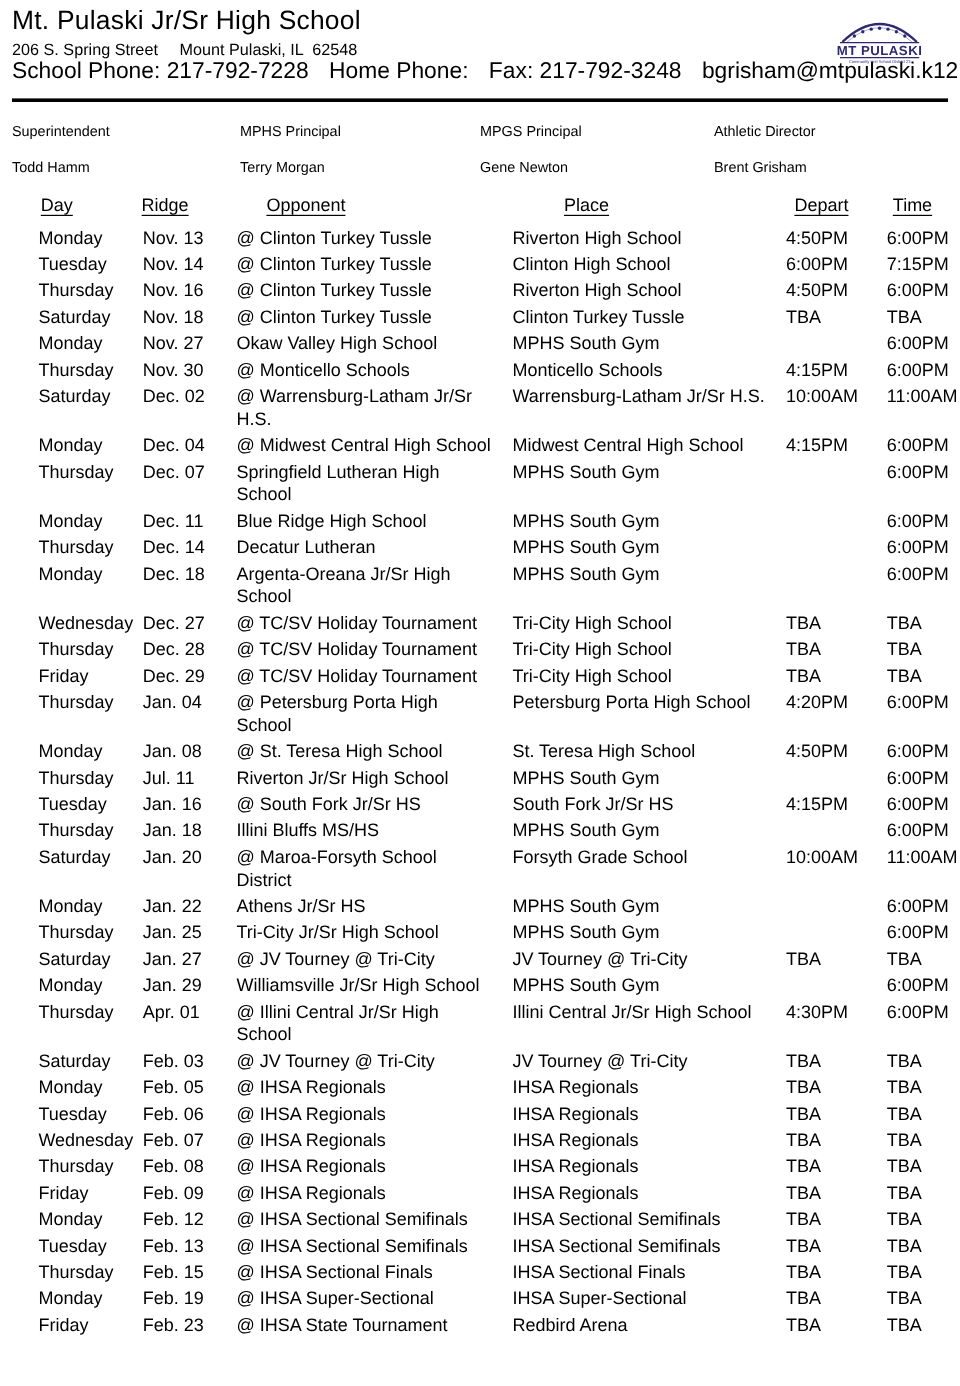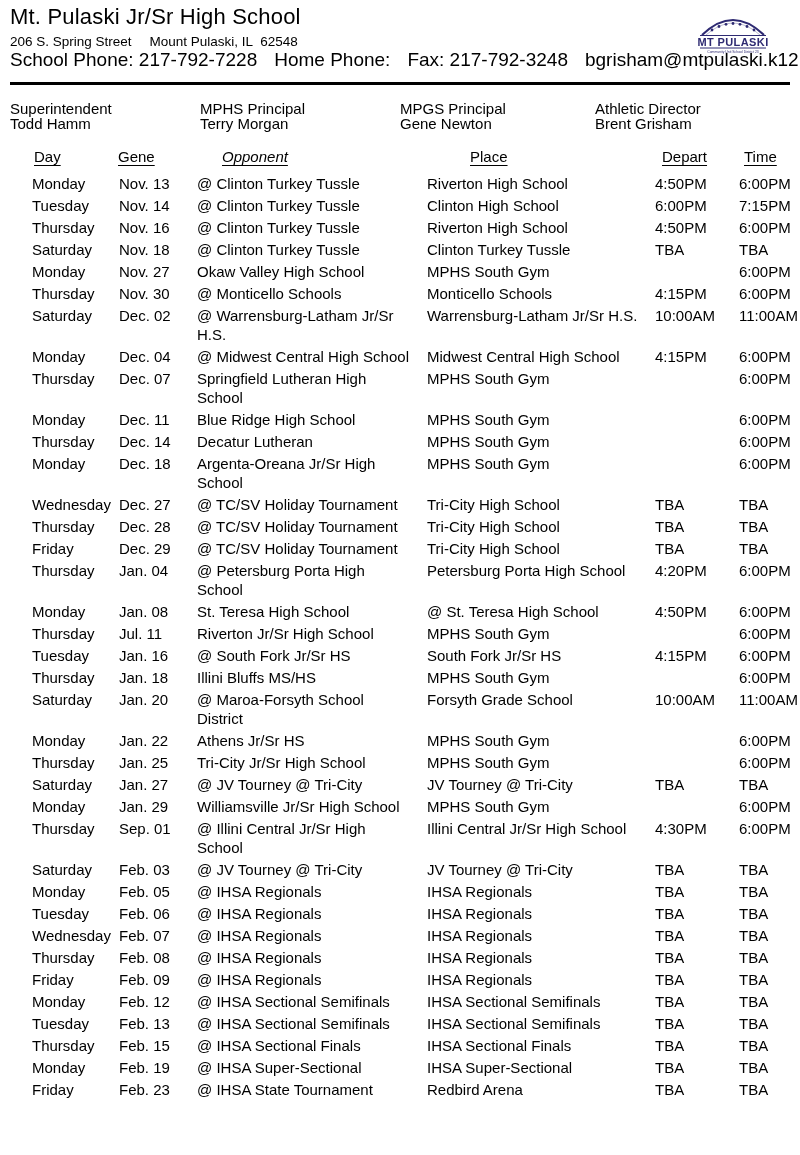--- a/index.html
+++ b/index.html
@@ -13,33 +13,33 @@
 
   
   .school-name { font-size:22px; line-height:26px; letter-spacing:0.2px; }
   .address-line { margin-top:4px; font-size:13.5px; line-height:16px; display:flex; gap:18px; white-space:pre; }
   .phone-line { margin-top:2px; font-size:19px; line-height:16px; display:flex; gap:17px; white-space:pre; }
   .logo-wrap { position:absolute; top:6px; right:28px; width:78px; height:50px; }
 
   .divider { border:none; border-top:3px solid #000; margin:14px 0 0 0; width:780px; }
 
   
-  .staff-row { display:grid; grid-template-columns:190px 200px 195px 1fr; margin-top:17px; font-size:15px; line-height:14px; }
-  .staff-cell .staff-name { margin-top:1px; }
+  .staff-row { display:grid; grid-template-columns:190px 200px 195px 1fr; margin-top:17px; font-size:12px; line-height:14px; }
+  .staff-cell .staff-name { margin-top:16px; }
 
   
   .doc-title { text-align:center; margin-top:11px; font-size:24px; line-height:30px; }
 
   
   .schedule { margin-top:17px; font-size:15px; }
   .thead, .tr { display:grid; grid-template-columns:86px 79px 230px 223px 84px 78px;margin-left:22px; }
   .thead { margin-bottom:9px; }
   .th { text-decoration:underline; text-underline-offset:3px; }
   .th.col-day { padding-left:2px; }
-  .th.col-opponent { padding-left:25px;font-style:italic; }
+  .th.col-opponent { padding-left:25px; }
   .th.col-place { padding-left:43px; }
   .th.col-depart { padding-left:12px; }
   .th.col-time { padding-left:10px; }
   .tr { margin-bottom:3px; line-height:19px; }
   .td { white-space:pre-line; }
   .td.col-date { padding-left:1px; }
   .td.col-opponent { padding-right:2px; }
   .td.col-place { padding-right:4px; }
   .td.col-depart { padding-left:5px; }
   .td.col-time { padding-left:5px; }
@@ -99,21 +99,21 @@
     <div class="staff-cell">
       <div class="staff-title">Athletic Director</div>
       <div class="staff-name">Brent Grisham</div>
     </div>
   </div>
 
 
   <div class="schedule">
     <div class="thead">
       <div class="th col-day">Day</div>
-      <div class="th col-date">Gene</div>
+      <div class="th col-date">Ridge</div>
       <div class="th col-opponent">Opponent</div>
       <div class="th col-place">Place</div>
       <div class="th col-depart">Depart</div>
       <div class="th col-time">Time</div>
     </div>
     <div class="tbody">
         <div class="tr">
           <div class="td col-day">Monday</div>
           <div class="td col-date">Nov. 13</div>
           <div class="td col-opponent">@ Clinton Turkey Tussle</div>
@@ -241,22 +241,22 @@
           <div class="td col-date">Jan. 04</div>
           <div class="td col-opponent">@ Petersburg Porta High
 School</div>
           <div class="td col-place">Petersburg Porta High School</div>
           <div class="td col-depart">4:20PM</div>
           <div class="td col-time">6:00PM</div>
         </div>
         <div class="tr">
           <div class="td col-day">Monday</div>
           <div class="td col-date">Jan. 08</div>
+          <div class="td col-opponent">@ St. Teresa High School</div>
           <div class="td col-place">St. Teresa High School</div>
-          <div class="td col-opponent">@ St. Teresa High School</div>
           <div class="td col-depart">4:50PM</div>
           <div class="td col-time">6:00PM</div>
         </div>
         <div class="tr">
           <div class="td col-day">Thursday</div>
           <div class="td col-date">Jul. 11</div>
           <div class="td col-opponent">Riverton Jr/Sr High School</div>
           <div class="td col-place">MPHS South Gym</div>
           <div class="td col-depart"></div>
           <div class="td col-time">6:00PM</div>
@@ -313,21 +313,21 @@
         <div class="tr">
           <div class="td col-day">Monday</div>
           <div class="td col-date">Jan. 29</div>
           <div class="td col-opponent">Williamsville Jr/Sr High School</div>
           <div class="td col-place">MPHS South Gym</div>
           <div class="td col-depart"></div>
           <div class="td col-time">6:00PM</div>
         </div>
         <div class="tr">
           <div class="td col-day">Thursday</div>
-          <div class="td col-date">Sep. 01</div>
+          <div class="td col-date">Apr. 01</div>
           <div class="td col-opponent">@ Illini Central Jr/Sr High
 School</div>
           <div class="td col-place">Illini Central Jr/Sr High School</div>
           <div class="td col-depart">4:30PM</div>
           <div class="td col-time">6:00PM</div>
         </div>
         <div class="tr">
           <div class="td col-day">Saturday</div>
           <div class="td col-date">Feb. 03</div>
           <div class="td col-opponent">@ JV Tourney @ Tri-City</div>

